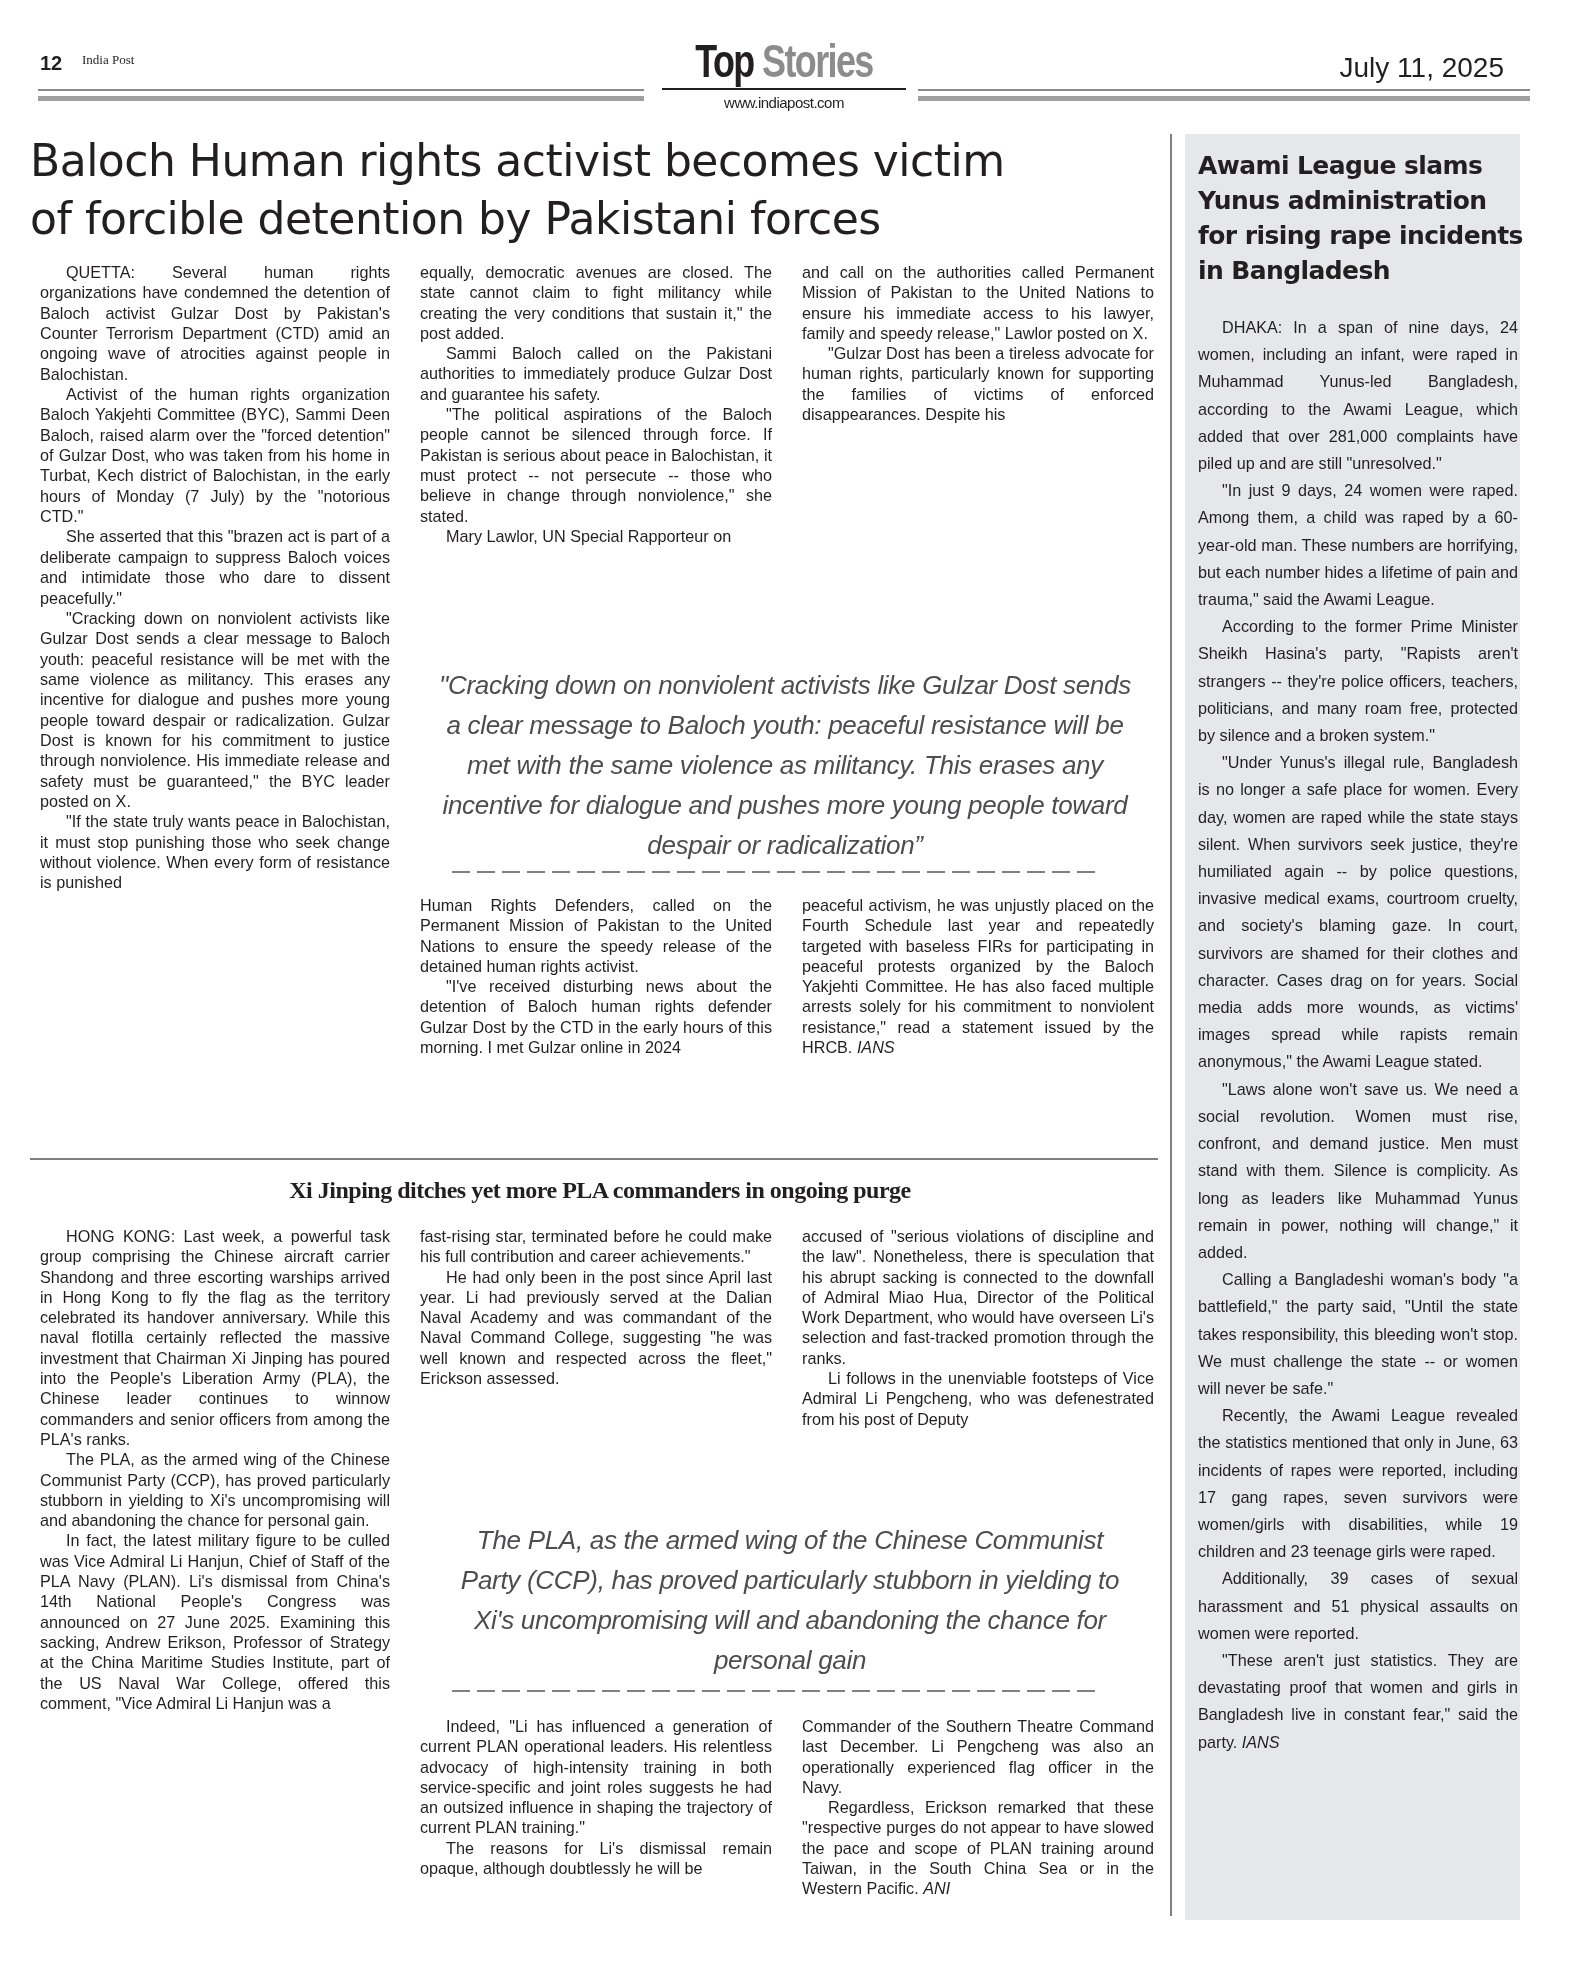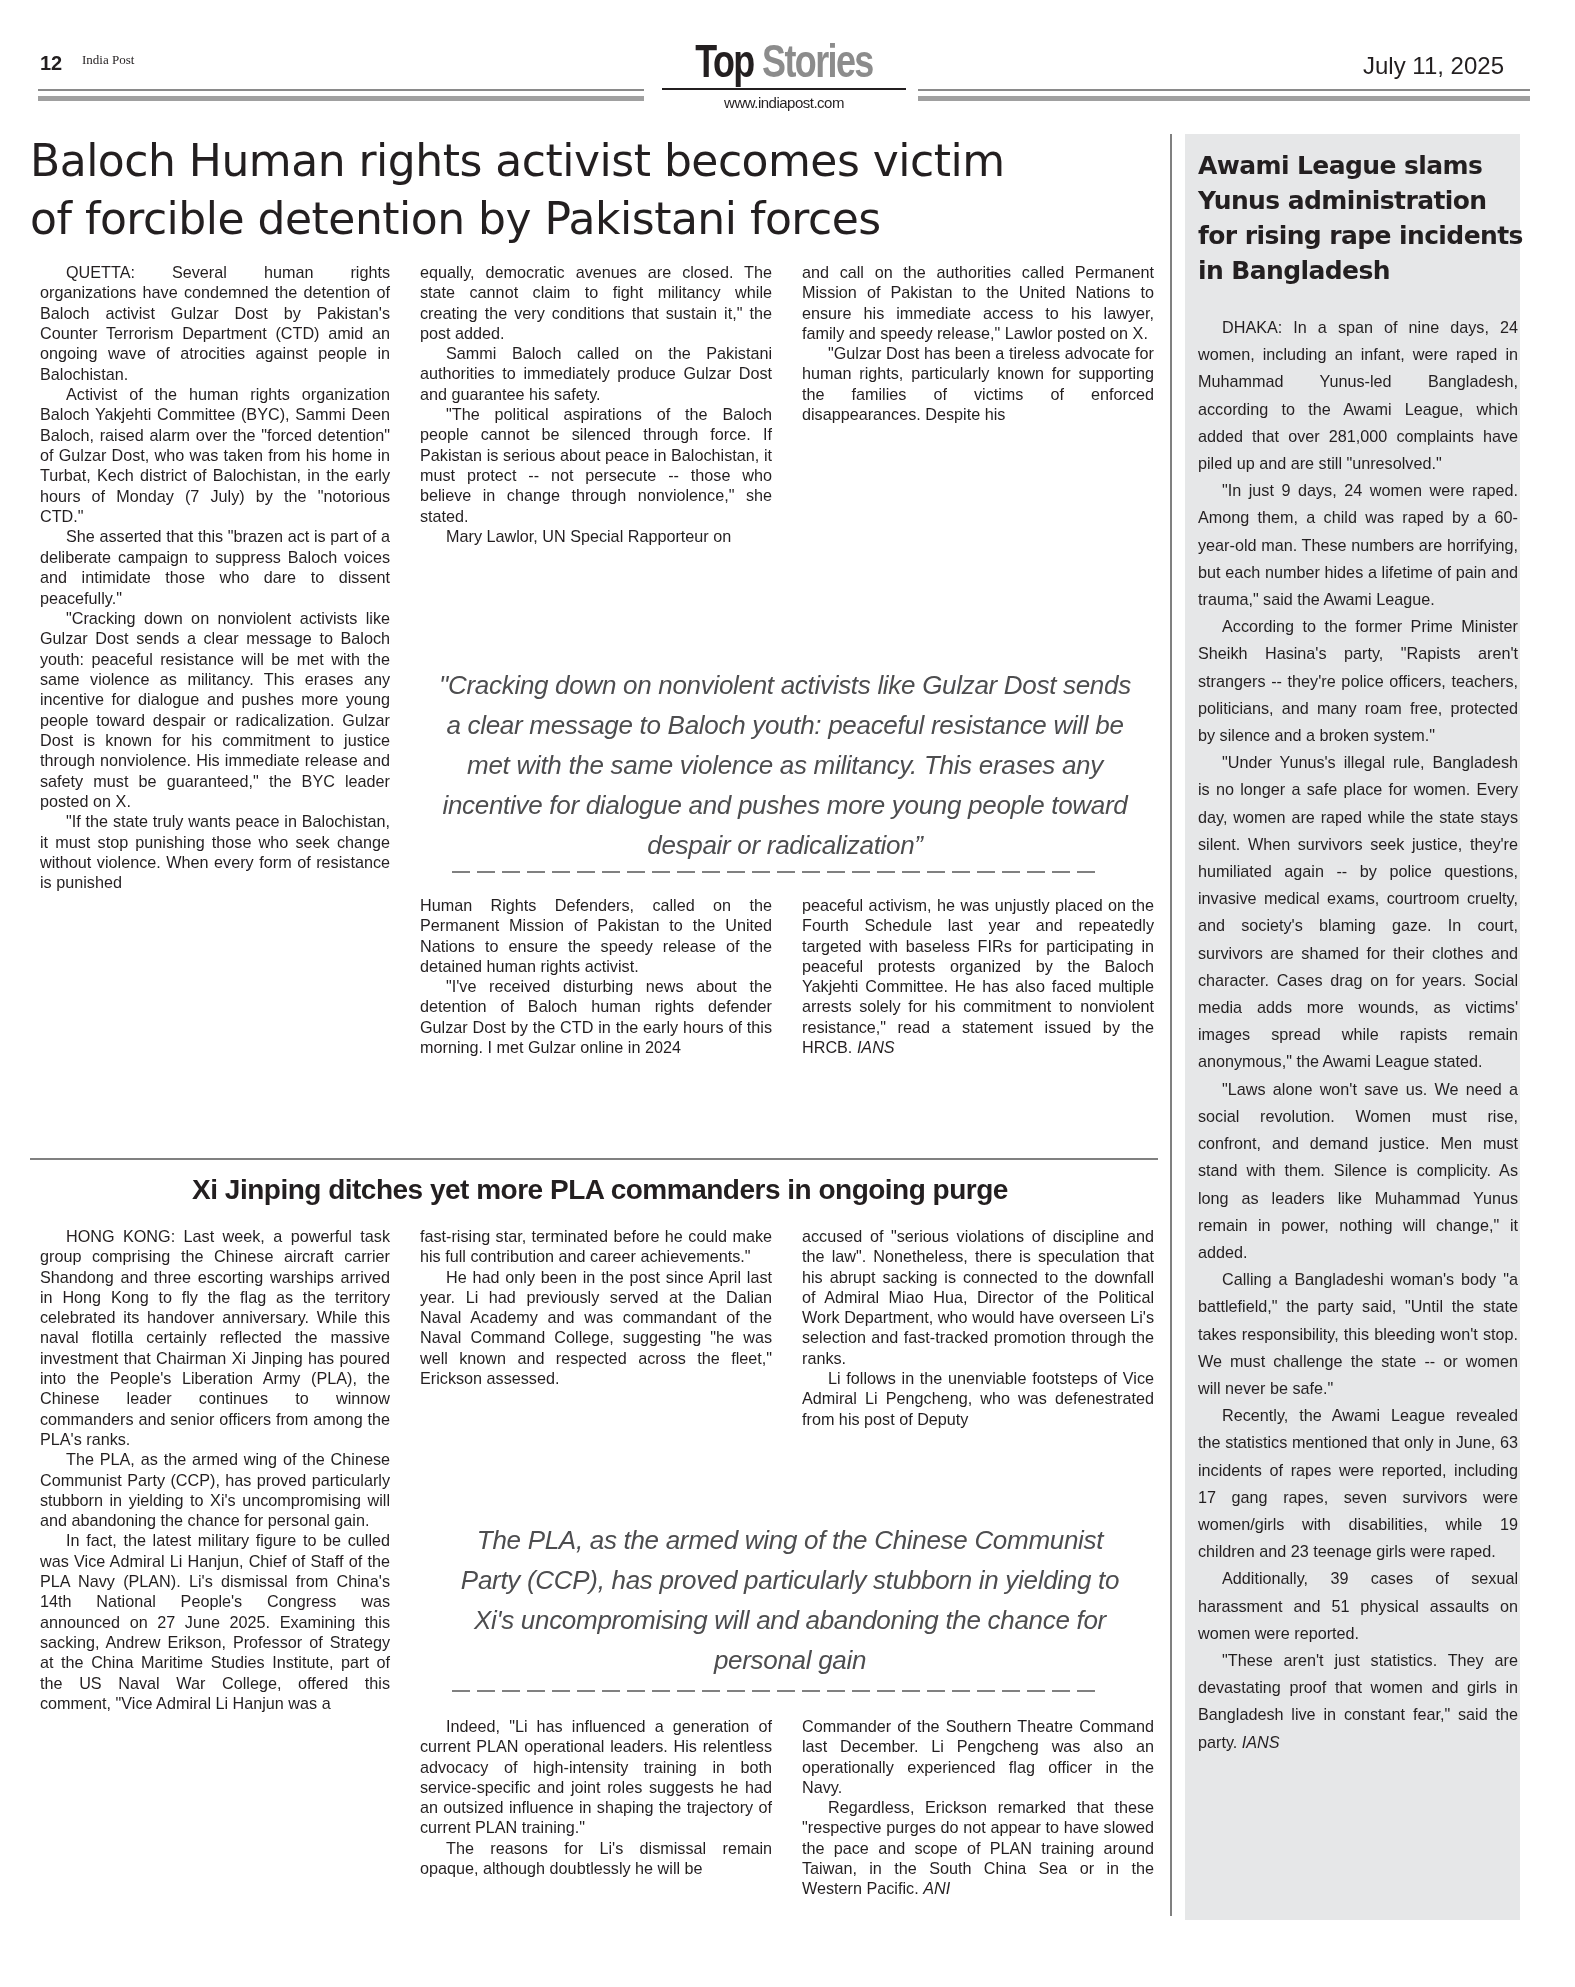--- a/index.html
+++ b/index.html
@@ -3,34 +3,34 @@
 <meta charset="utf-8">
 <style>
   * { box-sizing: border-box; margin: 0; padding: 0; }
   html, body { width: 1575px; height: 1987px; background: #ffffff; }
   body { position: relative; font-family: "Liberation Sans", sans-serif; color: #231f20; overflow: hidden; }
 
   
   .masthead { position: absolute; left: 0; top: 0; width: 1544px; height: 120px; }
   .page-num { position: absolute; left: 40px; top: 52px; font-size: 20px; font-weight: bold; font-family: "Liberation Sans", sans-serif; }
   .pub-name { position: absolute; left: 82px; top: 52px; font-size: 13px; font-family: Liberation Serif, serif; }
-  .pub-date { position: absolute; right: 40px; top: 52px; font-size: 24px; }
+  .pub-date { position: absolute; right: 40px; top: 52px; font-size: 28px; }
   .rule-thin-l { position: absolute; left: 38px; top: 89px; width: 606px; height: 2px; background: #8a8a8a; }
   .rule-thick-l { position: absolute; left: 38px; top: 96px; width: 606px; height: 5px; background: #a0a0a0; }
   .rule-thin-r { position: absolute; left: 918px; top: 89px; width: 612px; height: 2px; background: #8a8a8a; }
   .rule-thick-r { position: absolute; left: 918px; top: 96px; width: 612px; height: 5px; background: #a0a0a0; }
   .brand { position: absolute; left: 662px; top: 36px; width: 244px; text-align: center; font-family: "Liberation Sans Narrow", "Liberation Sans", sans-serif; font-weight: bold; font-size: 46px; letter-spacing: -2px; line-height: 50px; transform: scaleX(0.78); transform-origin: center; }
   .brand .b1 { color: #231f20; }
   .brand .b2 { color: #8c8c8c; }
   .brand-rule { position: absolute; left: 662px; top: 88px; width: 244px; height: 2px; background: #231f20; }
   .site-url { position: absolute; left: 662px; top: 94px; width: 244px; text-align: center; font-size: 15px; letter-spacing: -0.5px; }
 
   
   .headline-main { position: absolute; left: 30px; top: 132px; width: 1140px; text-align: left; font-family: "DejaVu Sans", sans-serif; font-weight: normal; font-size: 44px; line-height: 58px; color: #231f20; letter-spacing: -0.5px; }
-  .headline-second { position: absolute; left: 30px; top: 1168px; width: 1140px; text-align: center; font-family: Liberation Sans, sans-serif; font-size: 28px; line-height: 44px; color: #231f20; letter-spacing: -0.5px; }
+  .headline-second { position: absolute; left: 30px; top: 1168px; width: 1140px; text-align: center; font-family: Liberation Serif, serif; font-size: 24px; line-height: 44px; color: #231f20; letter-spacing: -0.5px; }
 
   .col { position: absolute; font-size: 16.2px; line-height: 20.3px; text-align: justify; color: #231f20; }
   .col p { text-indent: 26px; }
   .col p.noindent { text-indent: 0; }
   .agency { font-style: italic; }
 
   .pullquote { position: absolute; text-align: center; font-style: italic; color: #4d4d4f; font-size: 26px; line-height: 40px; font-family: "Liberation Sans", sans-serif; letter-spacing: -0.3px; }
   .dash-rule { position: absolute; height: 2px; background: repeating-linear-gradient(90deg, #808080 0 18px, transparent 18px 25px); }
 
   .divider-h { position: absolute; left: 30px; top: 1158px; width: 1128px; height: 2px; background: #808080; }

